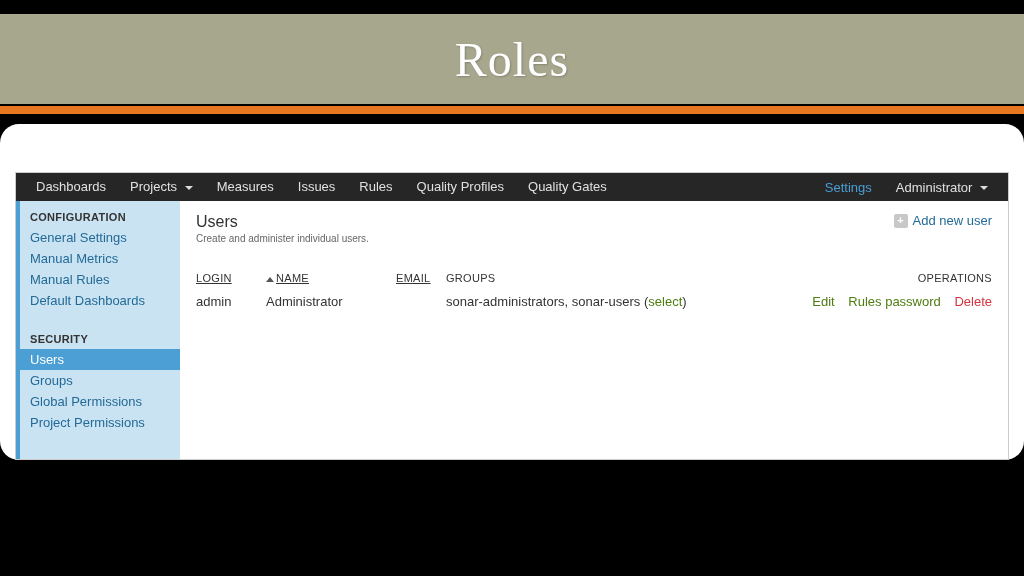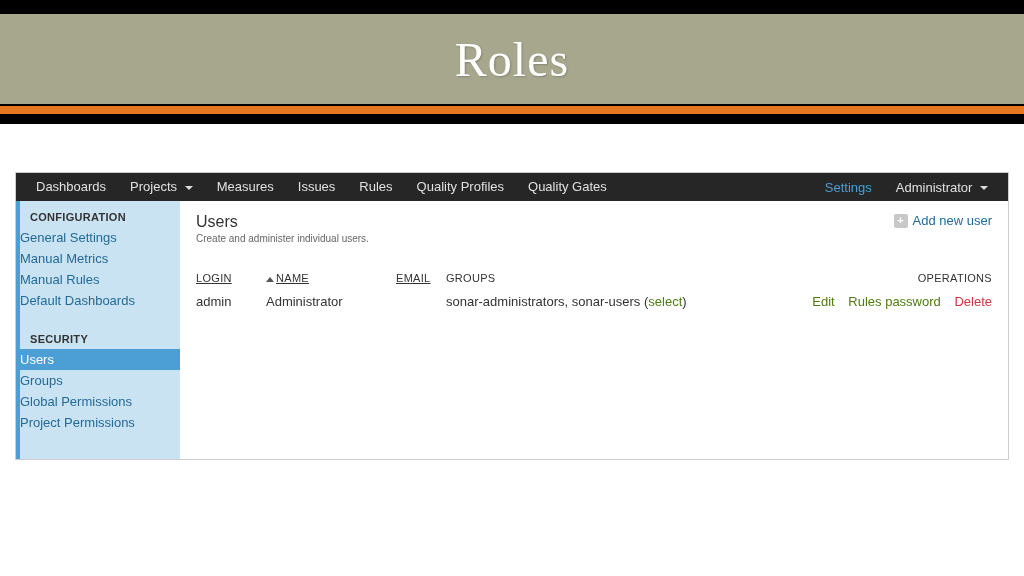--- a/index.html
+++ b/index.html
@@ -27,23 +27,24 @@
       font-size: 48px;
       color: #fff;
       letter-spacing: 1px;
       text-shadow: 1px 1px 2px rgba(0,0,0,0.2);
       font-weight: 400;
     }
     .slide-orange { height: 10px; background: #e87722; border-top: 2px solid #000; }
     .slide-below-orange { height: 10px; background: #000; }
     .slide-body {
       background: #fff;
-      height: 452px;
+      height: 336px;
       padding: 48px 15px 10px 15px;
       position: relative;
+      border-radius: 19px;
     }
     .app {
       width: 100%;
       border: 1px solid #ccc;
       background: #fff;
     }
     .topnav {
       background: #262626;
       height: 28px;
       display: flex;
@@ -100,21 +101,21 @@
     }
     .sidebar-section-title {
       font-size: 11px;
       color: #333;
       font-weight: bold;
       padding: 10px 10px 4px 10px;
       letter-spacing: 0.3px;
     }
     .sidebar-link {
       color: #236a97;
-      padding: 3px 0;
+      padding: 3px 10px;
       cursor: pointer;
     }
     .sidebar-link.active {
       background: #4b9fd5;
       color: #fff;
     }
     .sidebar-gap { height: 12px; }
     .main {
       flex: 1;
       padding: 12px 16px;

